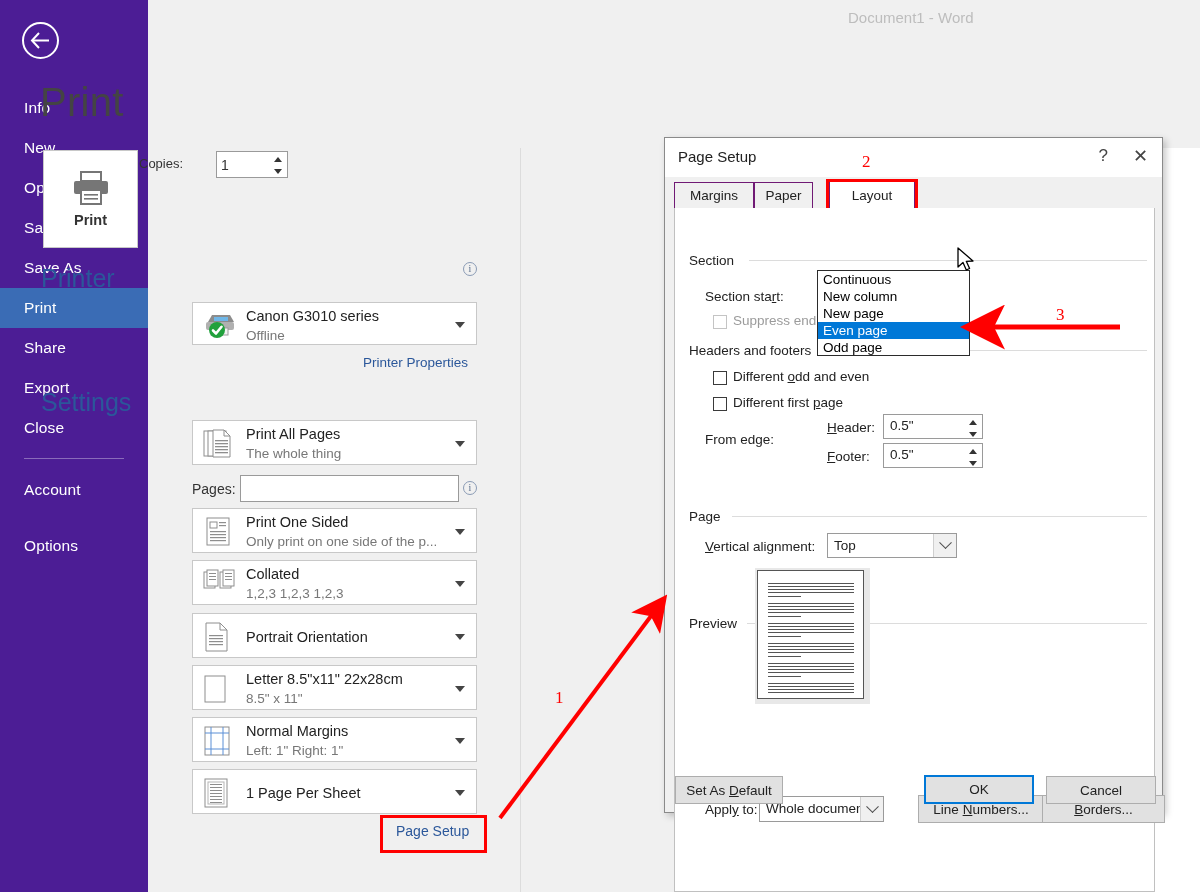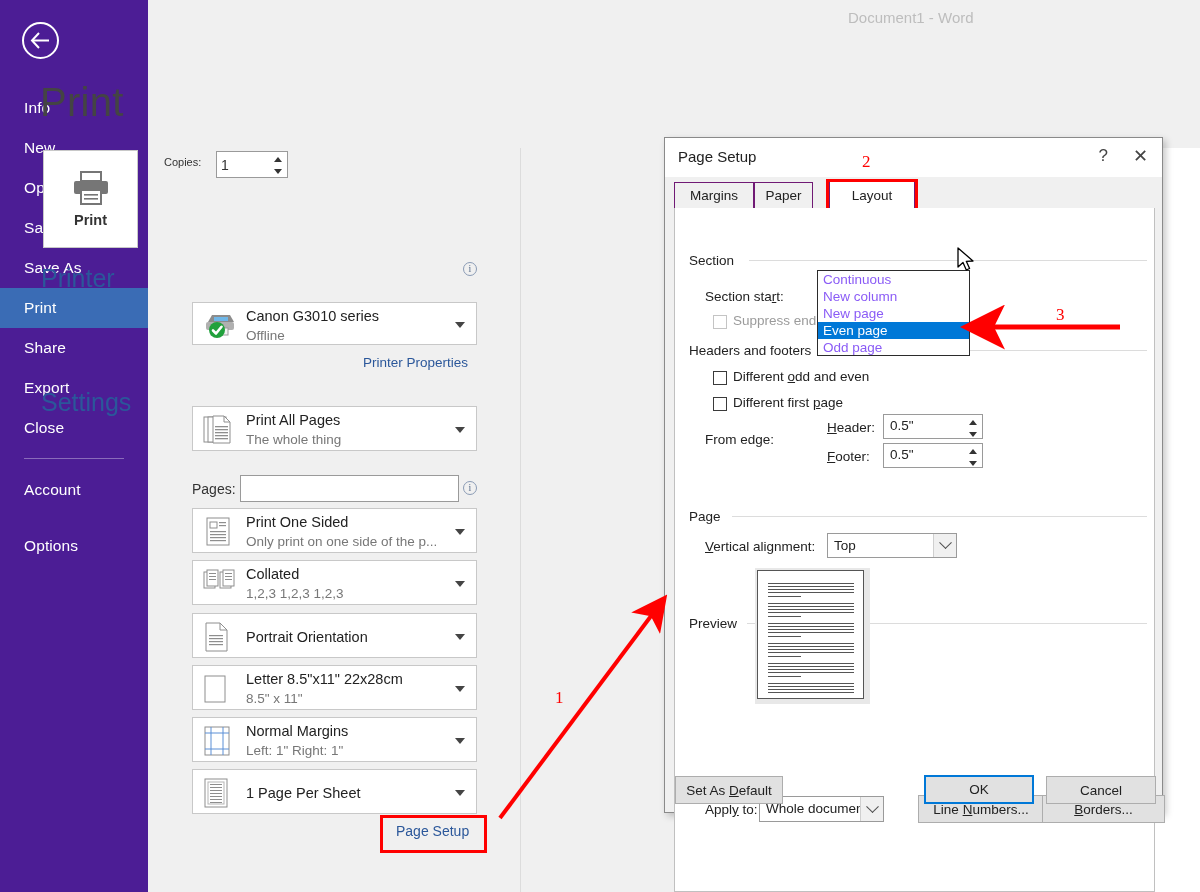--- a/index.html
+++ b/index.html
@@ -42,21 +42,21 @@
     position:absolute; left:40px; top:80px;
     font-size:40px; color:#444; font-weight:300; letter-spacing:.3px;
   }
   #print-big-btn {
     position:absolute; left:43px; top:150px; width:95px; height:98px;
     border:1px solid #c8c8c8; background:#fff;
     display:flex; flex-direction:column; align-items:center; justify-content:center;
     cursor:pointer;
   }
   #print-big-btn .lbl { font-size:14.5px; color:#333; margin-top:6px; font-weight:600;}
-  #copies-label { position:absolute; left:164px; top:156px; font-size:11px; color:#333; }
+  #copies-label { position:absolute; left:139px; top:156px; font-size:13px; color:#333; }
   #copies-box {
     position:absolute; left:216px; top:151px; width:72px; height:27px;
     border:1px solid #9a9a9a; background:#fff;
   }
   #copies-box input {
     width:52px; height:25px; border:none; outline:none; padding-left:4px;
     font-family:inherit; font-size:14px; color:#333; background:transparent;
   }
   .spin-wrap {
     position:absolute; right:1px; top:1px; width:17px; height:25px;
@@ -160,21 +160,21 @@
     cursor:pointer;
   }
   .dlg-btn.primary { background:#e1e1e1; border:2px solid #0078d7; }
 
   
   #dd-list {
     position:absolute; left:817px; top:270px; width:153px; height:86px;
     background:#fff; border:1px solid #2b2b2b; z-index:40;
   }
   #dd-list .opt {
-    height:17px; font-size:13.5px; color:#8b5cf6; padding-left:5px; line-height:17px; cursor:pointer;
+    height:17px; font-size:13.5px; color:#000000; padding-left:5px; line-height:17px; cursor:pointer;
   }
   #dd-list .opt.sel { background:#0078d7; color:#fff; }
 
   
   #cursor { position:absolute; left:957px; top:247px; z-index:60; }
 
   
   #anno { position:absolute; left:0; top:0; width:1200px; height:892px; pointer-events:none; z-index:70; }
   .anno-num { position:absolute; color:#ff0000; font-size:17px; font-family:"Liberation Serif", serif; }
 
@@ -284,21 +284,21 @@
   </span>
   <span class="t1">Canon G3010 series</span>
   <span class="t2">Offline</span>
   <span class="arrow"></span>
 </div>
 
 <div id="printer-props">Printer Properties</div>
 
 <div class="section-head" style="top:388px">Settings</div>
 
-<div class="combo" style="left:192px; top:406px; width:285px; height:45px;">
+<div class="combo" style="left:192px; top:420px; width:285px; height:45px;">
   <span class="ico">
     <svg width="30" height="31" viewBox="0 0 30 31">
       <rect x="1" y="3" width="18" height="25" fill="#fff" stroke="#8e8e8e"></rect>
       <rect x="5" y="3" width="18" height="25" fill="#fff" stroke="#8e8e8e"></rect>
       <path d="M10 2 h11 l6 6 v21 h-17 z" fill="#fff" stroke="#8e8e8e"></path>
       <path d="M21 2 v6 h6" fill="none" stroke="#8e8e8e"></path>
       <g fill="#8e8e8e">
           <rect x="12" y="12" width="13" height="1.3"></rect>
           <rect x="12" y="15" width="13" height="1.3"></rect>
           <rect x="12" y="18" width="13" height="1.3"></rect>

